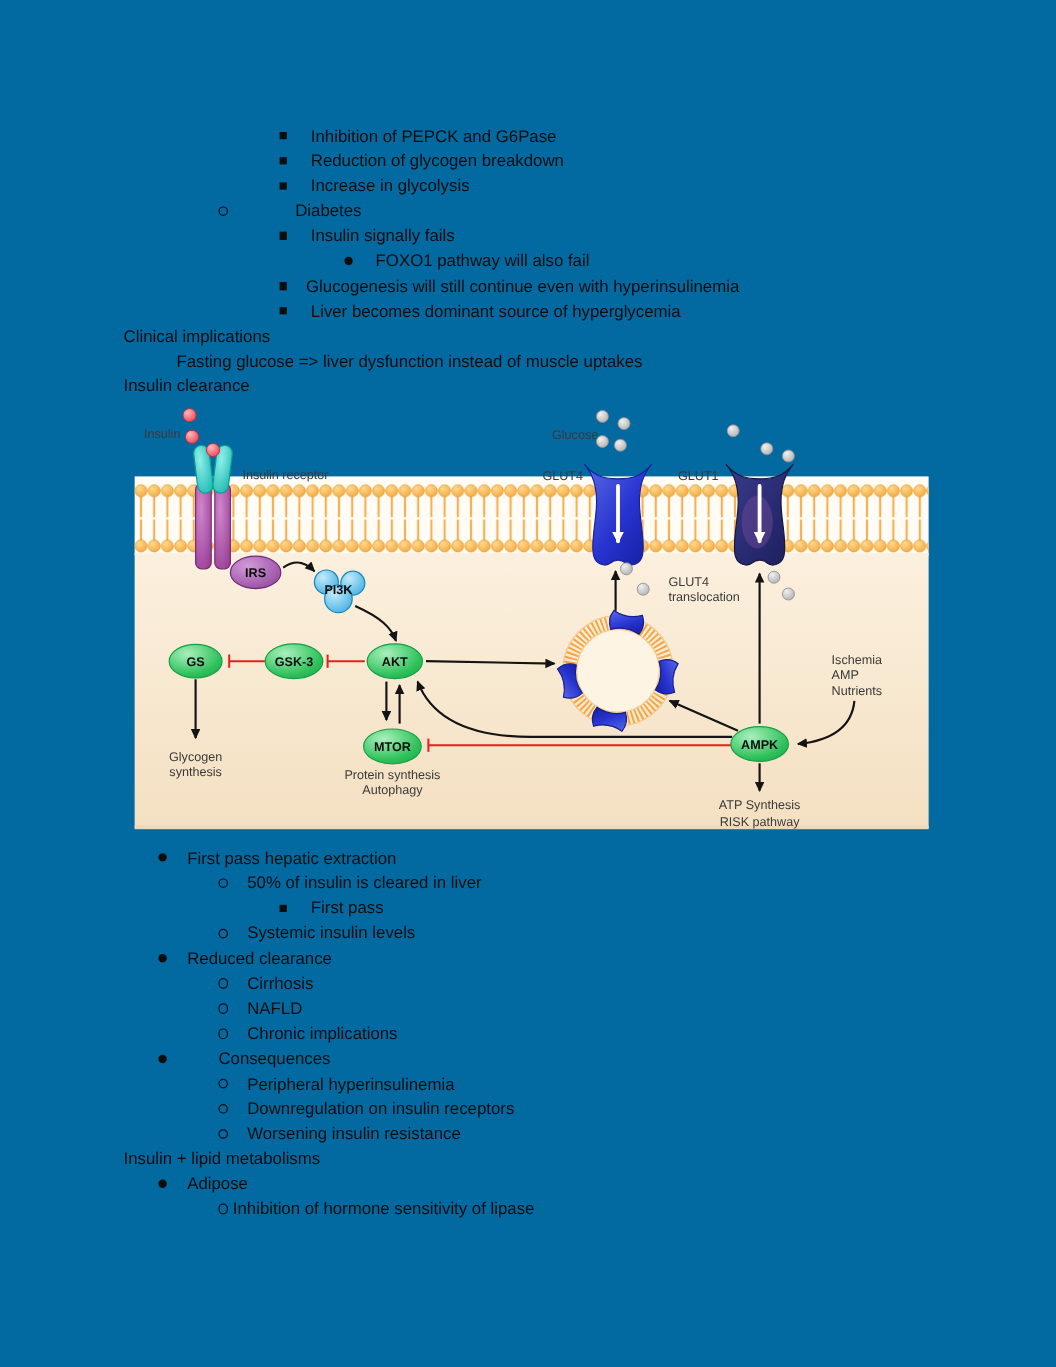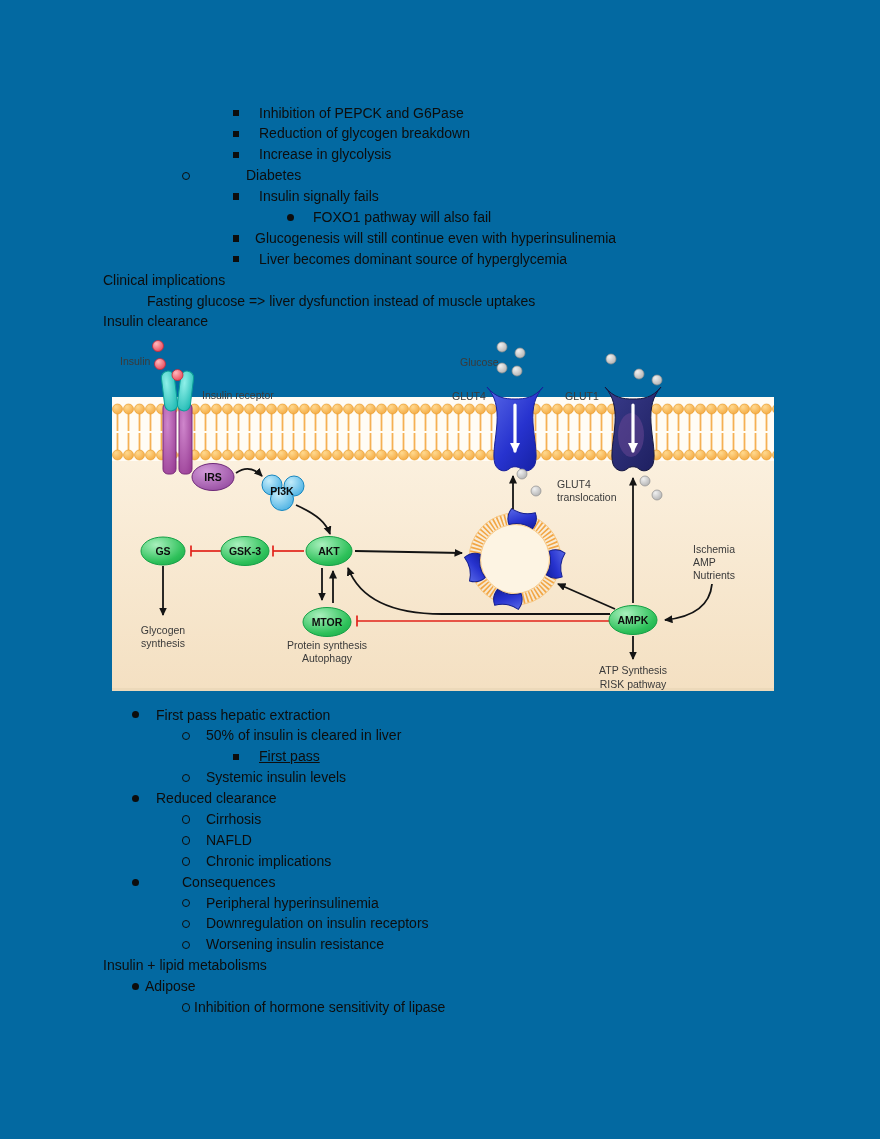--- a/index.html
+++ b/index.html
@@ -271,21 +271,21 @@
       <div class="ln">
         <span class="mk disc" style="left: 28.5px;"></span>
         <span class="tx" style="left: 53px;">First pass hepatic extraction</span>
       </div>
       <div class="ln">
         <span class="mk circle" style="left: 78.5px;"></span>
         <span class="tx" style="left: 103px; text-align: right;">50% of insulin is cleared in liver</span>
       </div>
       <div class="ln">
         <span class="mk square" style="left: 129.5px;"></span>
-        <span class="tx" style="left: 156px; text-decoration: underline;">First pass</span>
+        <span class="tx" style="left: 156px;">First pass</span>
       </div>
       <div class="ln">
         <span class="mk circle" style="left: 78.5px;"></span>
         <span class="tx" style="left: 103px;">Systemic insulin levels</span>
       </div>
       <div class="ln">
         <span class="mk disc" style="left: 28.5px;"></span>
         <span class="tx" style="left: 53px;">Reduced clearance</span>
       </div>
       <div class="ln">
@@ -314,21 +314,21 @@
       </div>
       <div class="ln">
         <span class="mk circle" style="left: 78.5px;"></span>
         <span class="tx" style="left: 103px;">Worsening insulin resistance</span>
       </div>
       <div class="ln">
         <span class="tx" style="left: 0px;">Insulin + lipid metabolisms</span>
       </div>
       <div class="ln">
         <span class="mk disc" style="left: 28.5px;"></span>
-        <span class="tx" style="left: 42px;">Adipose</span>
+        <span class="tx" style="left: 53px;">Adipose</span>
       </div>
       <div class="ln">
         <span class="mk circle" style="left: 78.5px;"></span>
         <span class="tx" style="left: 91px;">Inhibition of hormone sensitivity of lipase</span>
       </div>
     </div>
 
 </div>
 
 </body></html>

